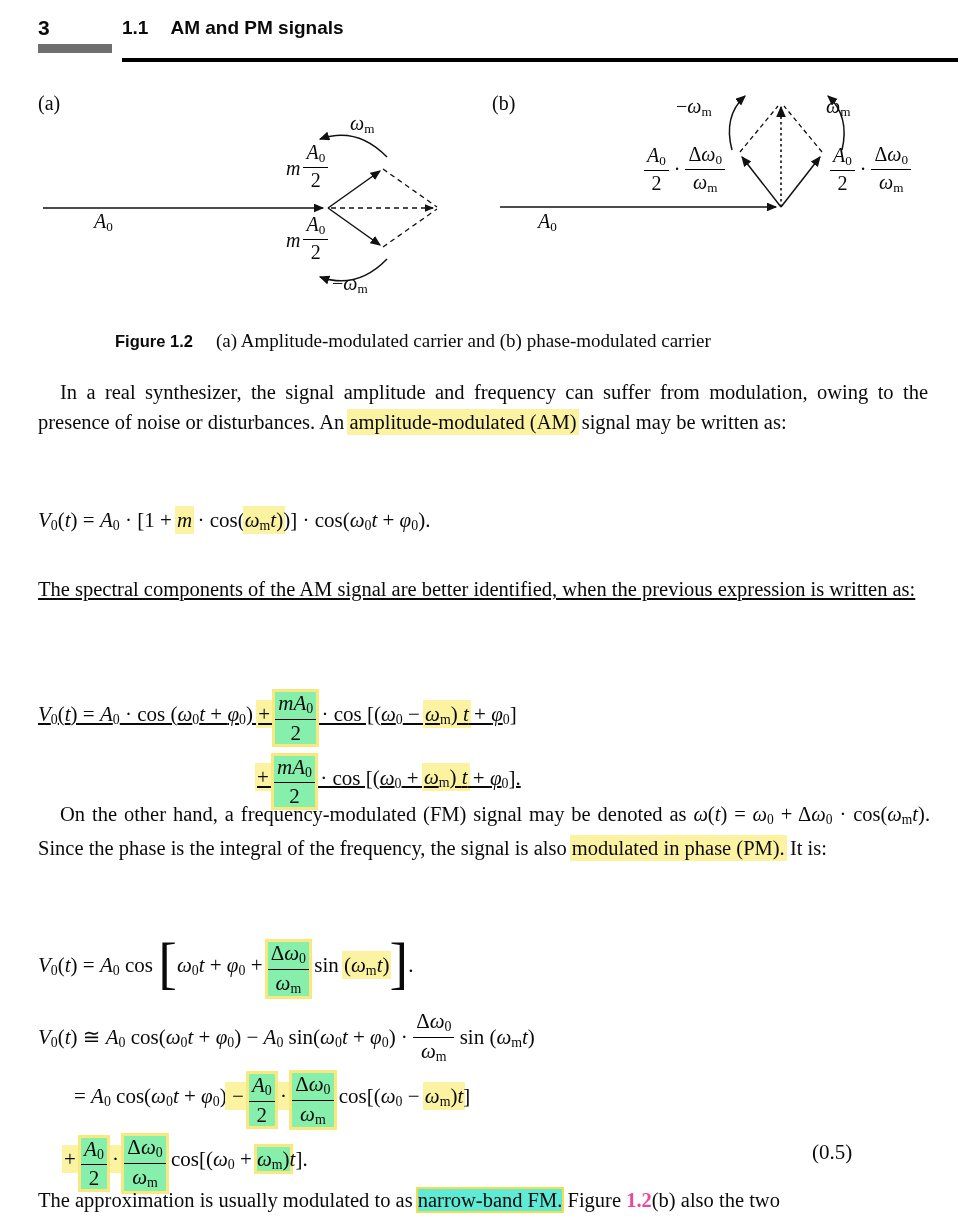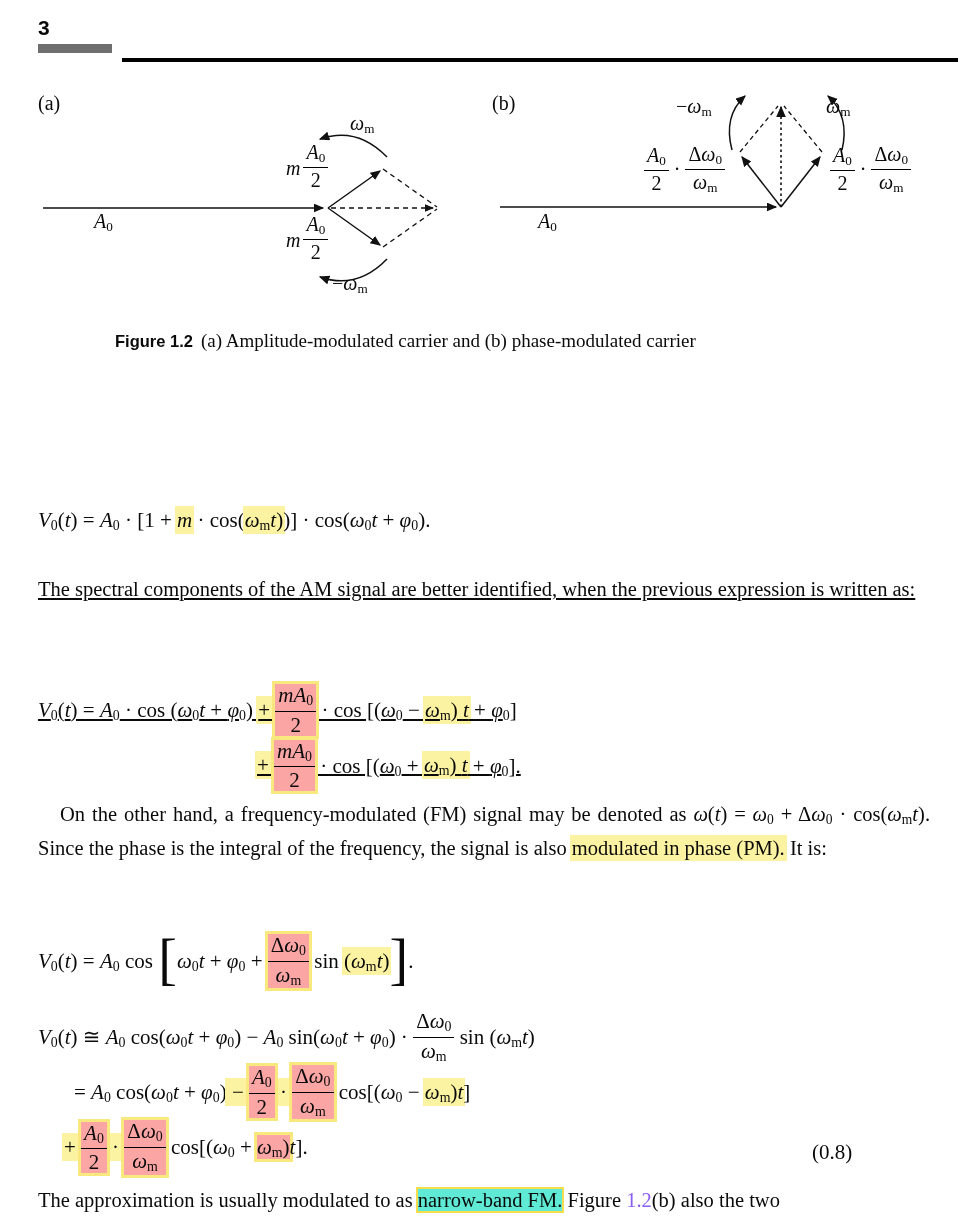--- a/index.html
+++ b/index.html
@@ -23,34 +23,35 @@
   .frac{display:inline-block;vertical-align:middle;text-align:center;line-height:1.05;position:relative;top:-2px;}
   .frac .nu{display:block;padding:0 3px 2px;}
   .frac .de{display:block;border-top:1.4px solid #000;padding:2px 3px 0;}
   .eq{position:absolute;font-size:21px;white-space:nowrap;}
   .eqline{margin:0 0 4px 0;}
   .bigb{font-size:56px;font-weight:400;vertical-align:middle;position:relative;top:-4px;line-height:0;}
   
   .para{position:absolute;font-size:20.5px;line-height:29.5px;text-align:justify;}
   .ind{text-indent:22px;}
   .hl{background:#fbf3a2;box-shadow:0 0 0 2px #fbf3a2;}
-  .hlm{background:#fca5a5;box-shadow:0 0 0 3px #f9e87e;}
+  .hlm{background:#86efac;box-shadow:0 0 0 3px #f9e87e;margin-top:8px;}
   .hls{background:#5eead4;box-shadow:0 0 0 2px #f5dd4e;}
-  .link{color:#8b5cf6;cursor:pointer;}
+  .link{color:#ec4899;cursor:pointer;font-weight:bold;}
   .cap{left:115px;top:330px;font-size:19px;}
-  .cap .caplbl{font:bold 16.5px "Liberation Sans",sans-serif;margin-right:8px;}
+  .cap .caplbl{font:bold 16.5px "Liberation Sans",sans-serif;margin-right:23px;}
   .eqnum{left:812px;top:1140px;font-size:21px;}
 </style>
 </head>
 <body>
 
 <div class="page">
 
   <div class="abs hdr-num">3</div>
   <div class="abs hdr-bar"></div>
+  <div class="abs hdr-sec"><span class="secno">1.1</span><span>AM and PM signals</span></div>
   <div class="abs hdr-rule"></div>
 
   <div class="abs fig">
     <svg style="left:35px;top:2px;" width="440" height="242" viewBox="0 0 440 242">
       <defs>
         <marker id="ah" markerWidth="9" markerHeight="8" refX="6.2" refY="3" orient="auto">
             <path d="M0,0L7,3L0,6Z" fill="#111"></path>
           </marker>
       </defs>
       <g stroke="#111" stroke-width="1.5" fill="none">
@@ -99,37 +100,38 @@
     <div class="lbl" style="left:492px;top:6px;">(b)</div>
     <div class="lbl" style="left:676px;top:9px;"><span>−</span><span class="mi">ω</span><span class="sb">m</span></div>
     <div class="lbl" style="left:826px;top:9px;"><span class="mi">ω</span><span class="sb">m</span></div>
     <div class="lbl" style="left:644px;top:60px;"><span class="frac"><span class="nu"><span class="mi">A</span><span class="sb">0</span></span><span class="de">2</span></span><span> · </span><span class="frac"><span class="nu"><span>Δ</span><span class="mi">ω</span><span class="sb">0</span></span><span class="de"><span class="mi">ω</span><span class="sb">m</span></span></span></div>
     <div class="lbl" style="left:830px;top:60px;"><span class="frac"><span class="nu"><span class="mi">A</span><span class="sb">0</span></span><span class="de">2</span></span><span> · </span><span class="frac"><span class="nu"><span>Δ</span><span class="mi">ω</span><span class="sb">0</span></span><span class="de"><span class="mi">ω</span><span class="sb">m</span></span></span></div>
     <div class="lbl" style="left:538px;top:124px;"><span class="mi">A</span><span class="sb">0</span></div>
   </div>
 
   <div class="abs cap"><span class="caplbl">Figure 1.2</span><span>(a) Amplitude-modulated carrier and (b) phase-modulated carrier</span></div>
 
+  <div class="abs para ind" style="left:38px;top:378px;width:890px;"><span>In a real synthesizer, the signal amplitude and frequency can suffer from modulation, owing to the presence of noise or disturbances. An </span><span class="hl">amplitude-modulated (AM)</span><span> signal may be written as:</span></div>
 
   <div class="abs eq" style="left:38px;top:508px;"><span class="mi">V</span><span class="sb">0</span><span>(</span><span class="mi">t</span><span>) = </span><span class="mi">A</span><span class="sb">0</span><span> · [1 + </span><span class="mi hl">m</span><span> · cos(</span><span class="hl"><span class="mi">ω</span><span class="sb">m</span><span class="mi">t</span><span>)</span></span><span>)] · cos(</span><span class="mi">ω</span><span class="sb">0</span><span class="mi">t</span><span> + </span><span class="mi">φ</span><span class="sb">0</span><span>).</span></div>
 
   <div class="abs para" style="left:38px;top:575px;width:895px;text-decoration:underline;">The spectral components of the AM signal are better identified, when the previous expression is written as:</div>
 
   <div class="abs eq" style="left:38px;top:686px;text-decoration:underline;">
     <div class="eqline"><span class="mi">V</span><span class="sb">0</span><span>(</span><span class="mi">t</span><span>) = </span><span class="mi">A</span><span class="sb">0</span><span> · cos (</span><span class="mi">ω</span><span class="sb">0</span><span class="mi">t</span><span> + </span><span class="mi">φ</span><span class="sb">0</span><span>) </span><span class="hl">+ </span><span class="frac hlm"><span class="nu"><span class="mi">m</span><span class="mi">A</span><span class="sb">0</span></span><span class="de">2</span></span><span> · cos [(</span><span class="mi">ω</span><span class="sb">0</span><span> − </span><span class="hl"><span class="mi">ω</span><span class="sb">m</span><span>) </span><span class="mi">t</span></span><span> + </span><span class="mi">φ</span><span class="sb">0</span><span>]</span></div>
     <div class="eqline" style="margin-left:219px;"><span class="hl">+ </span><span class="frac hlm"><span class="nu"><span class="mi">m</span><span class="mi">A</span><span class="sb">0</span></span><span class="de">2</span></span><span> · cos [(</span><span class="mi">ω</span><span class="sb">0</span><span> + </span><span class="hl"><span class="mi">ω</span><span class="sb">m</span><span>) </span><span class="mi">t</span></span><span> + </span><span class="mi">φ</span><span class="sb">0</span><span>].</span></div>
   </div>
 
   <div class="abs para ind" style="left:38px;top:800px;width:892px;"><span>On the other hand, a frequency-modulated (FM) signal may be denoted as </span><span class="mi">ω</span><span>(</span><span class="mi">t</span><span>) = </span><span class="mi">ω</span><span class="sb">0</span><span> + </span><span>Δ</span><span class="mi">ω</span><span class="sb">0</span><span> · cos(</span><span class="mi">ω</span><span class="sb">m</span><span class="mi">t</span><span>)</span><span>. Since the phase is the integral of the frequency, the signal is also </span><span class="hl">modulated in phase (PM).</span><span> It is:</span></div>
 
   <div class="abs eq" style="left:38px;top:936px;"><span class="mi">V</span><span class="sb">0</span><span>(</span><span class="mi">t</span><span>) = </span><span class="mi">A</span><span class="sb">0</span><span> cos </span><span class="bigb">[</span><span class="mi">ω</span><span class="sb">0</span><span class="mi">t</span><span> + </span><span class="mi">φ</span><span class="sb">0</span><span> + </span><span class="frac hlm"><span class="nu"><span>Δ</span><span class="mi">ω</span><span class="sb">0</span></span><span class="de"><span class="mi">ω</span><span class="sb">m</span></span></span><span> sin </span><span class="hl"><span>(</span><span class="mi">ω</span><span class="sb">m</span><span class="mi">t</span><span>)</span></span><span class="bigb">]</span><span>.</span></div>
 
   <div class="abs eq" style="left:38px;top:1012px;">
     <div class="eqline" style="margin-bottom:1px;"><span class="mi">V</span><span class="sb">0</span><span>(</span><span class="mi">t</span><span>)</span><span> ≅ </span><span class="mi">A</span><span class="sb">0</span><span> cos(</span><span class="mi">ω</span><span class="sb">0</span><span class="mi">t</span><span> + </span><span class="mi">φ</span><span class="sb">0</span><span>) − </span><span class="mi">A</span><span class="sb">0</span><span> sin(</span><span class="mi">ω</span><span class="sb">0</span><span class="mi">t</span><span> + </span><span class="mi">φ</span><span class="sb">0</span><span>) · </span><span class="frac"><span class="nu"><span>Δ</span><span class="mi">ω</span><span class="sb">0</span></span><span class="de"><span class="mi">ω</span><span class="sb">m</span></span></span><span> sin (</span><span class="mi">ω</span><span class="sb">m</span><span class="mi">t</span><span>)</span></div>
     <div class="eqline" style="margin-left:36px;margin-bottom:1px;"><span> = </span><span class="mi">A</span><span class="sb">0</span><span> cos(</span><span class="mi">ω</span><span class="sb">0</span><span class="mi">t</span><span> + </span><span class="mi">φ</span><span class="sb">0</span><span>)</span><span class="hl"><span> − </span><span class="frac hlm"><span class="nu"><span class="mi">A</span><span class="sb">0</span></span><span class="de">2</span></span><span> · </span><span class="frac hlm"><span class="nu"><span>Δ</span><span class="mi">ω</span><span class="sb">0</span></span><span class="de"><span class="mi">ω</span><span class="sb">m</span></span></span></span><span> cos[(</span><span class="mi">ω</span><span class="sb">0</span><span> − </span><span class="hl"><span class="mi">ω</span><span class="sb">m</span><span>)</span><span class="mi">t</span></span><span>]</span></div>
     <div class="eqline" style="margin-left:26px;"><span class="hl"><span>+ </span><span class="frac hlm"><span class="nu"><span class="mi">A</span><span class="sb">0</span></span><span class="de">2</span></span><span> · </span><span class="frac hlm"><span class="nu"><span>Δ</span><span class="mi">ω</span><span class="sb">0</span></span><span class="de"><span class="mi">ω</span><span class="sb">m</span></span></span></span><span> cos[(</span><span class="mi">ω</span><span class="sb">0</span><span> + </span><span class="hlm"><span class="mi">ω</span><span class="sb">m</span><span>)</span></span><span class="mi">t</span><span>].</span></div>
   </div>
 
-  <div class="abs eqnum">(0.8)</div>
+  <div class="abs eqnum">(0.5)</div>
 
   <div class="abs para" style="left:38px;top:1186px;width:900px;"><span>The approximation is usually modulated to as </span><span class="hls">narrow-band FM.</span><span> Figure </span><span class="link">1.2</span><span>(b) also the two</span></div>
 
 </div>
 
 </body></html>

